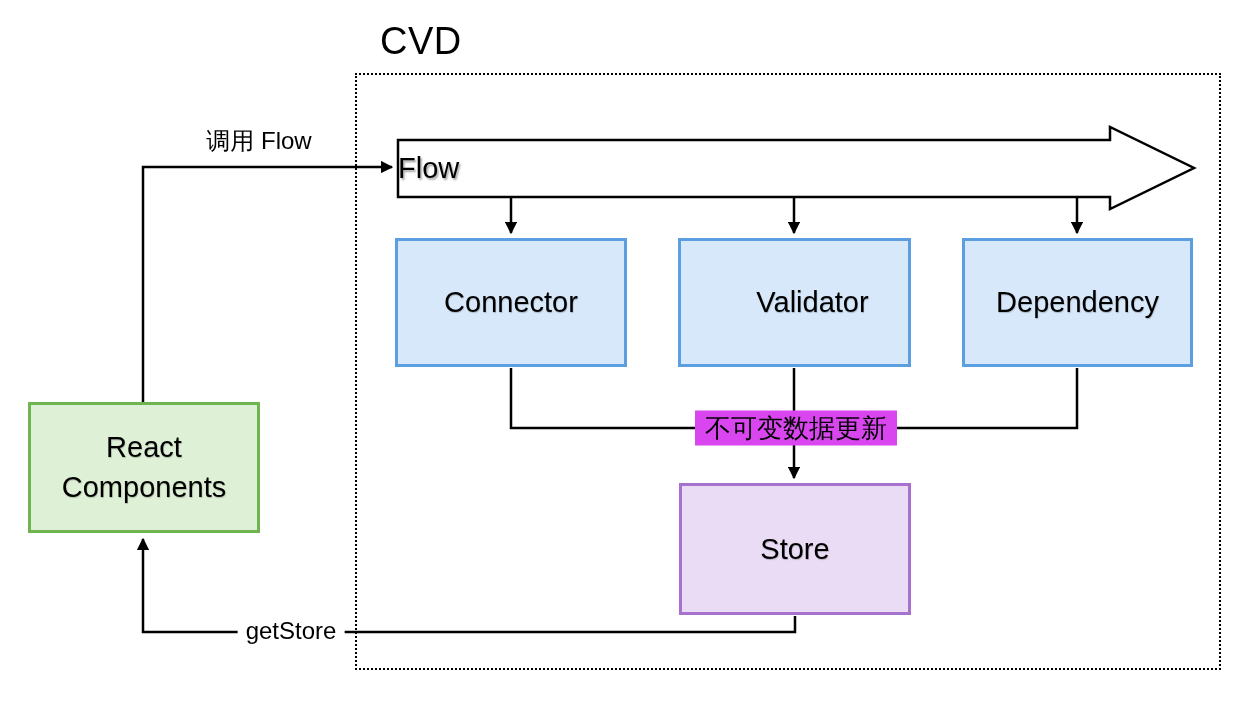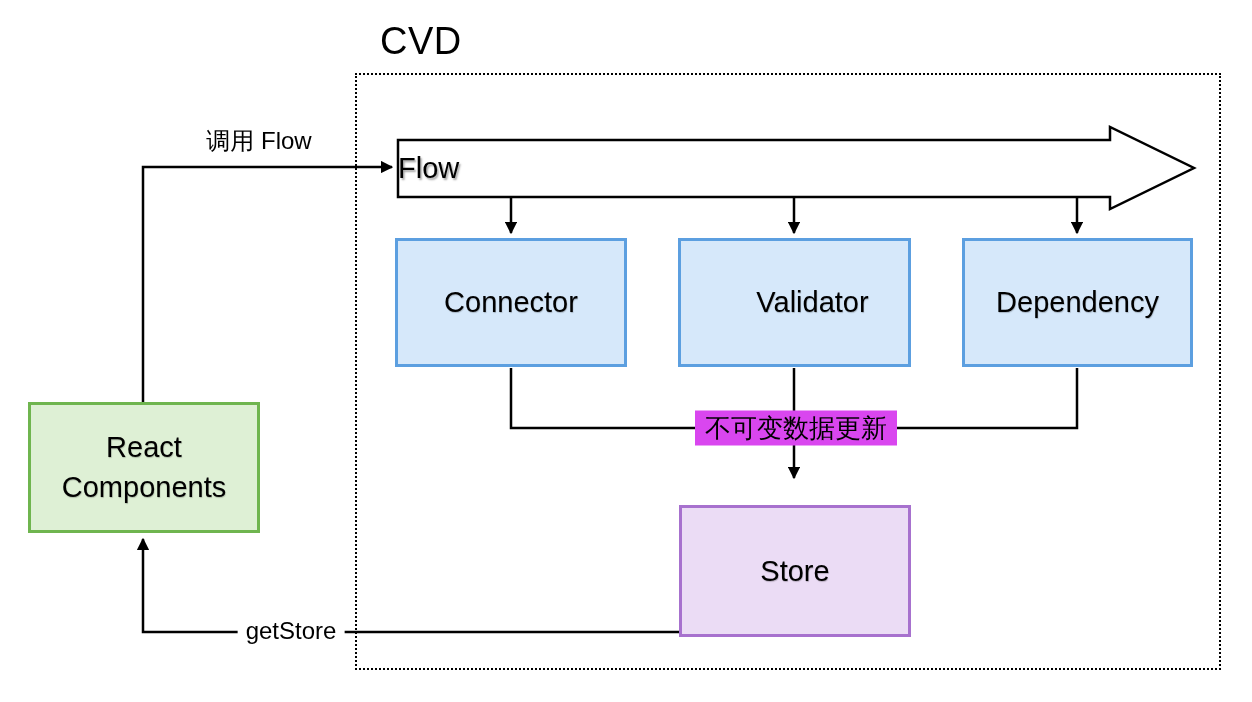--- a/index.html
+++ b/index.html
@@ -30,21 +30,21 @@
 
   .node {
     box-sizing:border-box;
     display:flex; align-items:center; justify-content:center;
     text-align:center;
     font-size:29px;
     text-shadow:0.5px 1px 1px rgba(0,0,0,0.22);
   }
   .node-blue   { background:var(--box-blue-fill,#d6e8fa);  border:3px solid var(--box-blue-border,#5c9fe0); }
   .node-green  { background:var(--box-green-fill,#def0d5); border:3px solid var(--box-green-border,#6fb54f); }
-  .node-purple { background:var(--box-purple-fill,#ebdcf5);border:3px solid var(--box-purple-border,#a771ce);margin-top:22px; }
+  .node-purple { background:var(--box-purple-fill,#ebdcf5);border:3px solid var(--box-purple-border,#a771ce); }
 
   .node-connector  { left:395px; top:238px; width:232px; height:129px; }
   .node-validator  { left:678px; top:238px; width:233px; height:129px;padding-left:36px; }
   .node-dependency { left:962px; top:238px; width:231px; height:129px; }
   .node-store      { left:679px; top:483px; width:232px; height:132px; }
   .node-react      { left:28px;  top:402px; width:232px; height:131px; line-height:1.35; }
   .node-react .wrap-inner { width:205px; }
 
   .flow-label-box {
     left:398px; top:140px; width:712px; height:57px;

